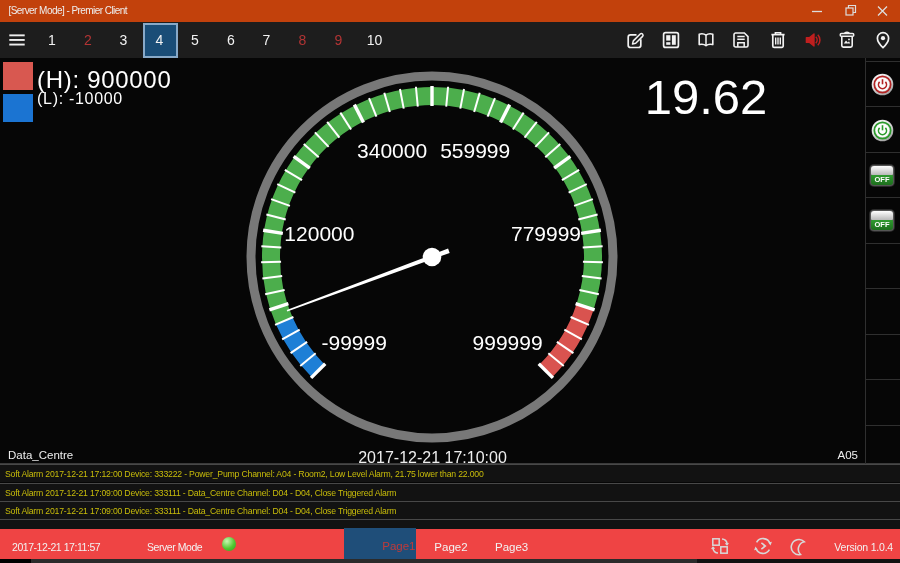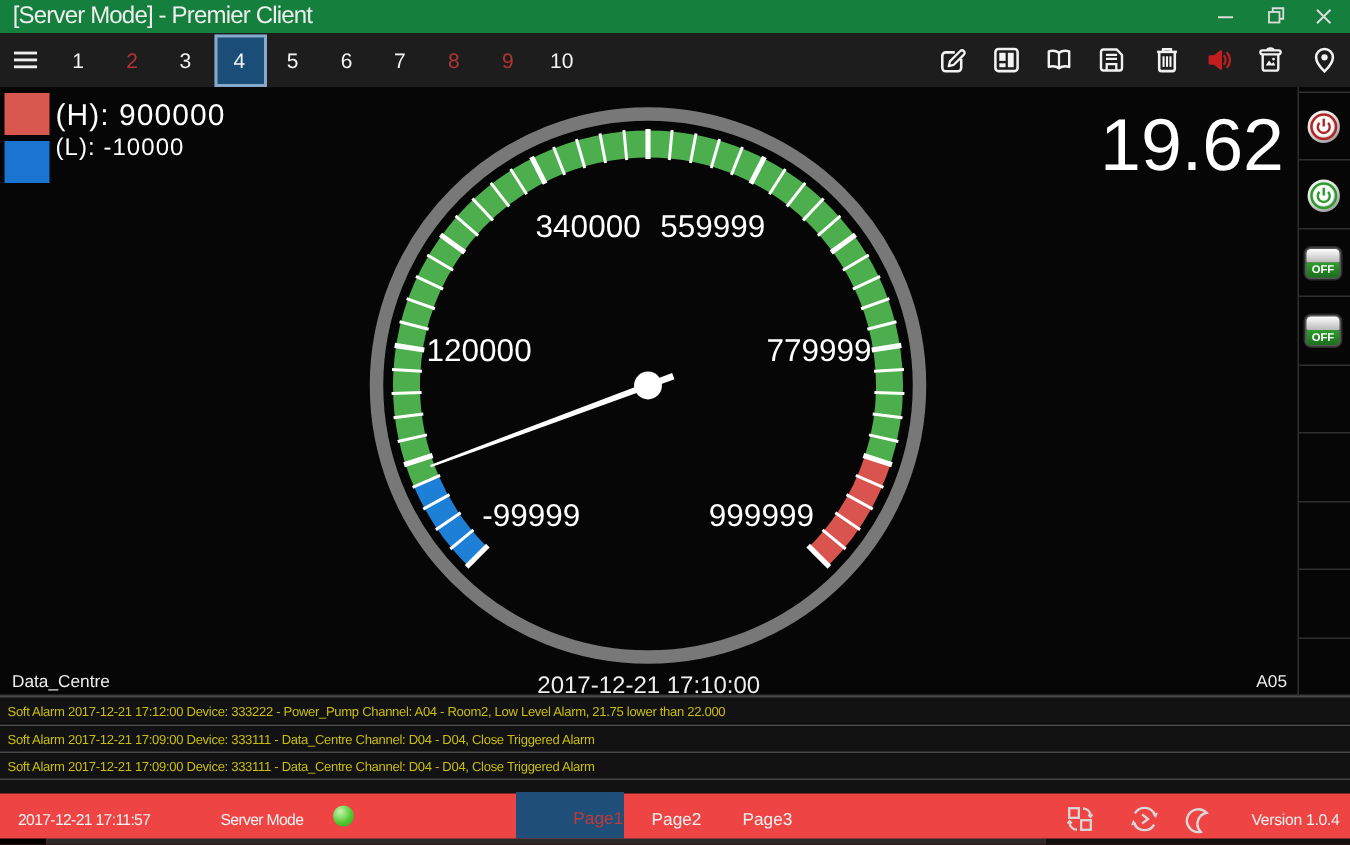--- a/index.html
+++ b/index.html
@@ -1,16 +1,16 @@
 <!DOCTYPE html>
 <html><head><meta charset="utf-8"><style>
 * {margin:0;padding:0;box-sizing:border-box}
 html,body {width:900px;height:563px;overflow:hidden;background:#000;font-family:"Liberation Sans",sans-serif}
 #app {position:relative;width:900px;height:563px;background:#060606}
-#titlebar {position:absolute;left:0;top:0;width:900px;height:40px;background:#15803d;color:#eee;font-size:16px;letter-spacing:-0.55px;line-height:22px;padding-left:8.5px}
+#titlebar {position:absolute;left:0;top:0;width:900px;height:40px;background:#c2410c;color:#eee;font-size:10px;letter-spacing:-0.55px;line-height:22px;padding-left:8.5px}
 #toolbar {position:absolute;left:0;top:22px;width:900px;height:36px;background:#1d1d1d}
 .num {position:absolute;top:0;width:36px;height:36px;text-align:center;font-size:14px;line-height:36px}
 .ti {position:absolute}
 #sel4 {position:absolute;left:143px;top:0.5px;width:35px;height:35px;background:#1a4d77;border:2px solid #88a9c8}
 #main {position:absolute;left:0;top:58px;width:900px;height:406px;background:#060606;border-bottom:1px solid #3a3a3a}
 .alarm {position:absolute;left:0;width:900px;height:18px;background:#121212;border-top:1px solid #484848;color:#c9bd0a;font-size:8.7px;letter-spacing:-0.2px;line-height:18px;padding-left:5px}
 #footer {position:absolute;left:0;top:529px;width:900px;height:34px;background:#ef4444;color:#f2f2f2}
 .ftxt {position:absolute;top:3px;height:30px;line-height:30px;font-size:10.5px;letter-spacing:-0.45px}
 </style></head>
 <body>
@@ -81,23 +81,23 @@
         <circle cx="12" cy="9.4" r="0.9" fill="#f2f2f2"></circle>
       </svg>
       <svg class="ti" style="left:873px;top:8px" width="20" height="20" viewBox="0 0 20 20">
         <path d="M10 2.6 a5.6 5.6 0 0 1 5.6 5.6 c0 3.9 -4.1 8 -5.6 9.4 c-1.5 -1.4 -5.6 -5.5 -5.6 -9.4 A5.6 5.6 0 0 1 10 2.6 z" fill="none" stroke="#f2f2f2" stroke-width="1.7"></path>
         <circle cx="10" cy="8.2" r="2.1" fill="#f2f2f2"></circle>
       </svg>
 </div>
 <div id="main">
   <div style="position:absolute;left:2.6px;top:4px;width:30px;height:27.5px;background:#d85850"></div>
   <div style="position:absolute;left:2.6px;top:36px;width:30px;height:28px;background:#1b74d2"></div>
-  <div style="position:absolute;left:37px;top:8px;font-size:20px;letter-spacing:0.7px;color:#fff">(H): 900000</div>
+  <div style="position:absolute;left:37px;top:8px;font-size:24px;letter-spacing:0.7px;color:#fff">(H): 900000</div>
   <div style="position:absolute;left:37px;top:32px;font-size:16px;letter-spacing:0.7px;color:#fff">(L): -10000</div>
-  <div style="position:absolute;left:556px;top:10.5px;width:300px;text-align:right;font-size:49px;color:#fff">19.62</div>
+  <div style="position:absolute;left:556px;top:10.5px;width:300px;text-align:center;font-size:49px;color:#fff">19.62</div>
   <div style="position:absolute;left:8px;top:391px;font-size:11.5px;color:#eee">Data_Centre</div>
   <div style="position:absolute;left:0;top:391px;width:865px;text-align:center;font-size:16px;color:#eee">2017-12-21 17:10:00</div>
   <div style="position:absolute;left:760px;top:391px;width:98px;text-align:right;font-size:11.5px;color:#eee">A05</div>
   <div style="position:absolute;left:865px;top:0;width:1px;height:406px;background:#2f2f2f"></div>
 </div>
 <svg width="400" height="400" style="position:absolute;left:232px;top:57px">
 <circle cx="200.0" cy="200.0" r="181" fill="none" stroke="#787878" stroke-width="9"></circle>
 <path d="M86.16 313.84 A161 161 0 0 1 52.24 263.94" fill="none" stroke="#1e7fd6" stroke-width="18"></path>
 <path d="M52.24 263.94 A161 161 0 1 1 353.12 249.75" fill="none" stroke="#4cae4c" stroke-width="18"></path>
 <path d="M353.12 249.75 A161 161 0 0 1 313.84 313.84" fill="none" stroke="#d9534f" stroke-width="18"></path>

